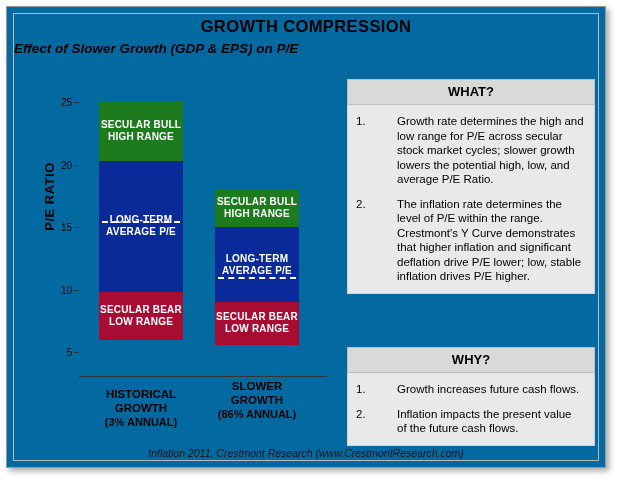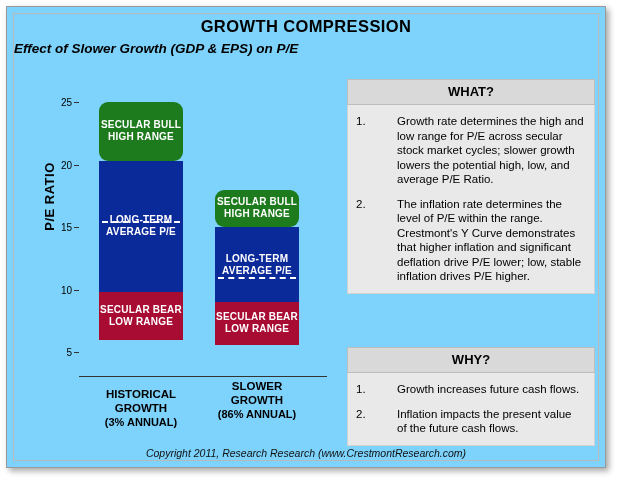--- a/index.html
+++ b/index.html
@@ -12,21 +12,21 @@
     height: 484px;
     font-family: "Liberation Sans", sans-serif;
     overflow: hidden;
   }
   .frame {
     position: absolute;
     left: 6px;
     top: 6px;
     width: 600px;
     height: 462px;
-    background: #7dd3fc;
+    background: #0369a1;
     border: 1px solid #9a9a9a;
     box-shadow: 3px 3px 6px rgba(0,0,0,0.35);
     box-sizing: border-box;
   }
   .inner {
     position: absolute;
     left: 6px;
     top: 6px;
     right: 6px;
     bottom: 6px;
@@ -125,21 +125,21 @@
     font-size: 10px;
     font-weight: bold;
     text-align: center;
     display: flex;
     flex-direction: column;
     align-items: center;
     justify-content: center;
     line-height: 12px;
     letter-spacing: 0.2px;
   }
-  .seg-green { background: #1d7a1d; border-radius: 9px; }
+  .seg-green { background: #1d7a1d; }
   .seg-blue  { background: #0b2a99; }
   .seg-red   { background: #a80c33; }
   .dashline {
     position: absolute;
     left: 4%;
     width: 92%;
     height: 0;
     border-top: 2px dashed #ffffff;
   }
 
@@ -288,14 +288,14 @@
           <div class="item-num">1.</div>
           <div class="item-text">Growth increases future cash flows.</div>
         </div>
         <div class="item">
           <div class="item-num">2.</div>
           <div class="item-text">Inflation impacts the present value of the future cash flows.</div>
         </div>
       </div>
   </div>
 
-  <div class="footer">Copyright 2011, Research Research (www.CrestmontResearch.com)</div>
+  <div class="footer">Inflation 2011, Crestmont Research (www.CrestmontResearch.com)</div>
 </div>
 
 </body></html>

